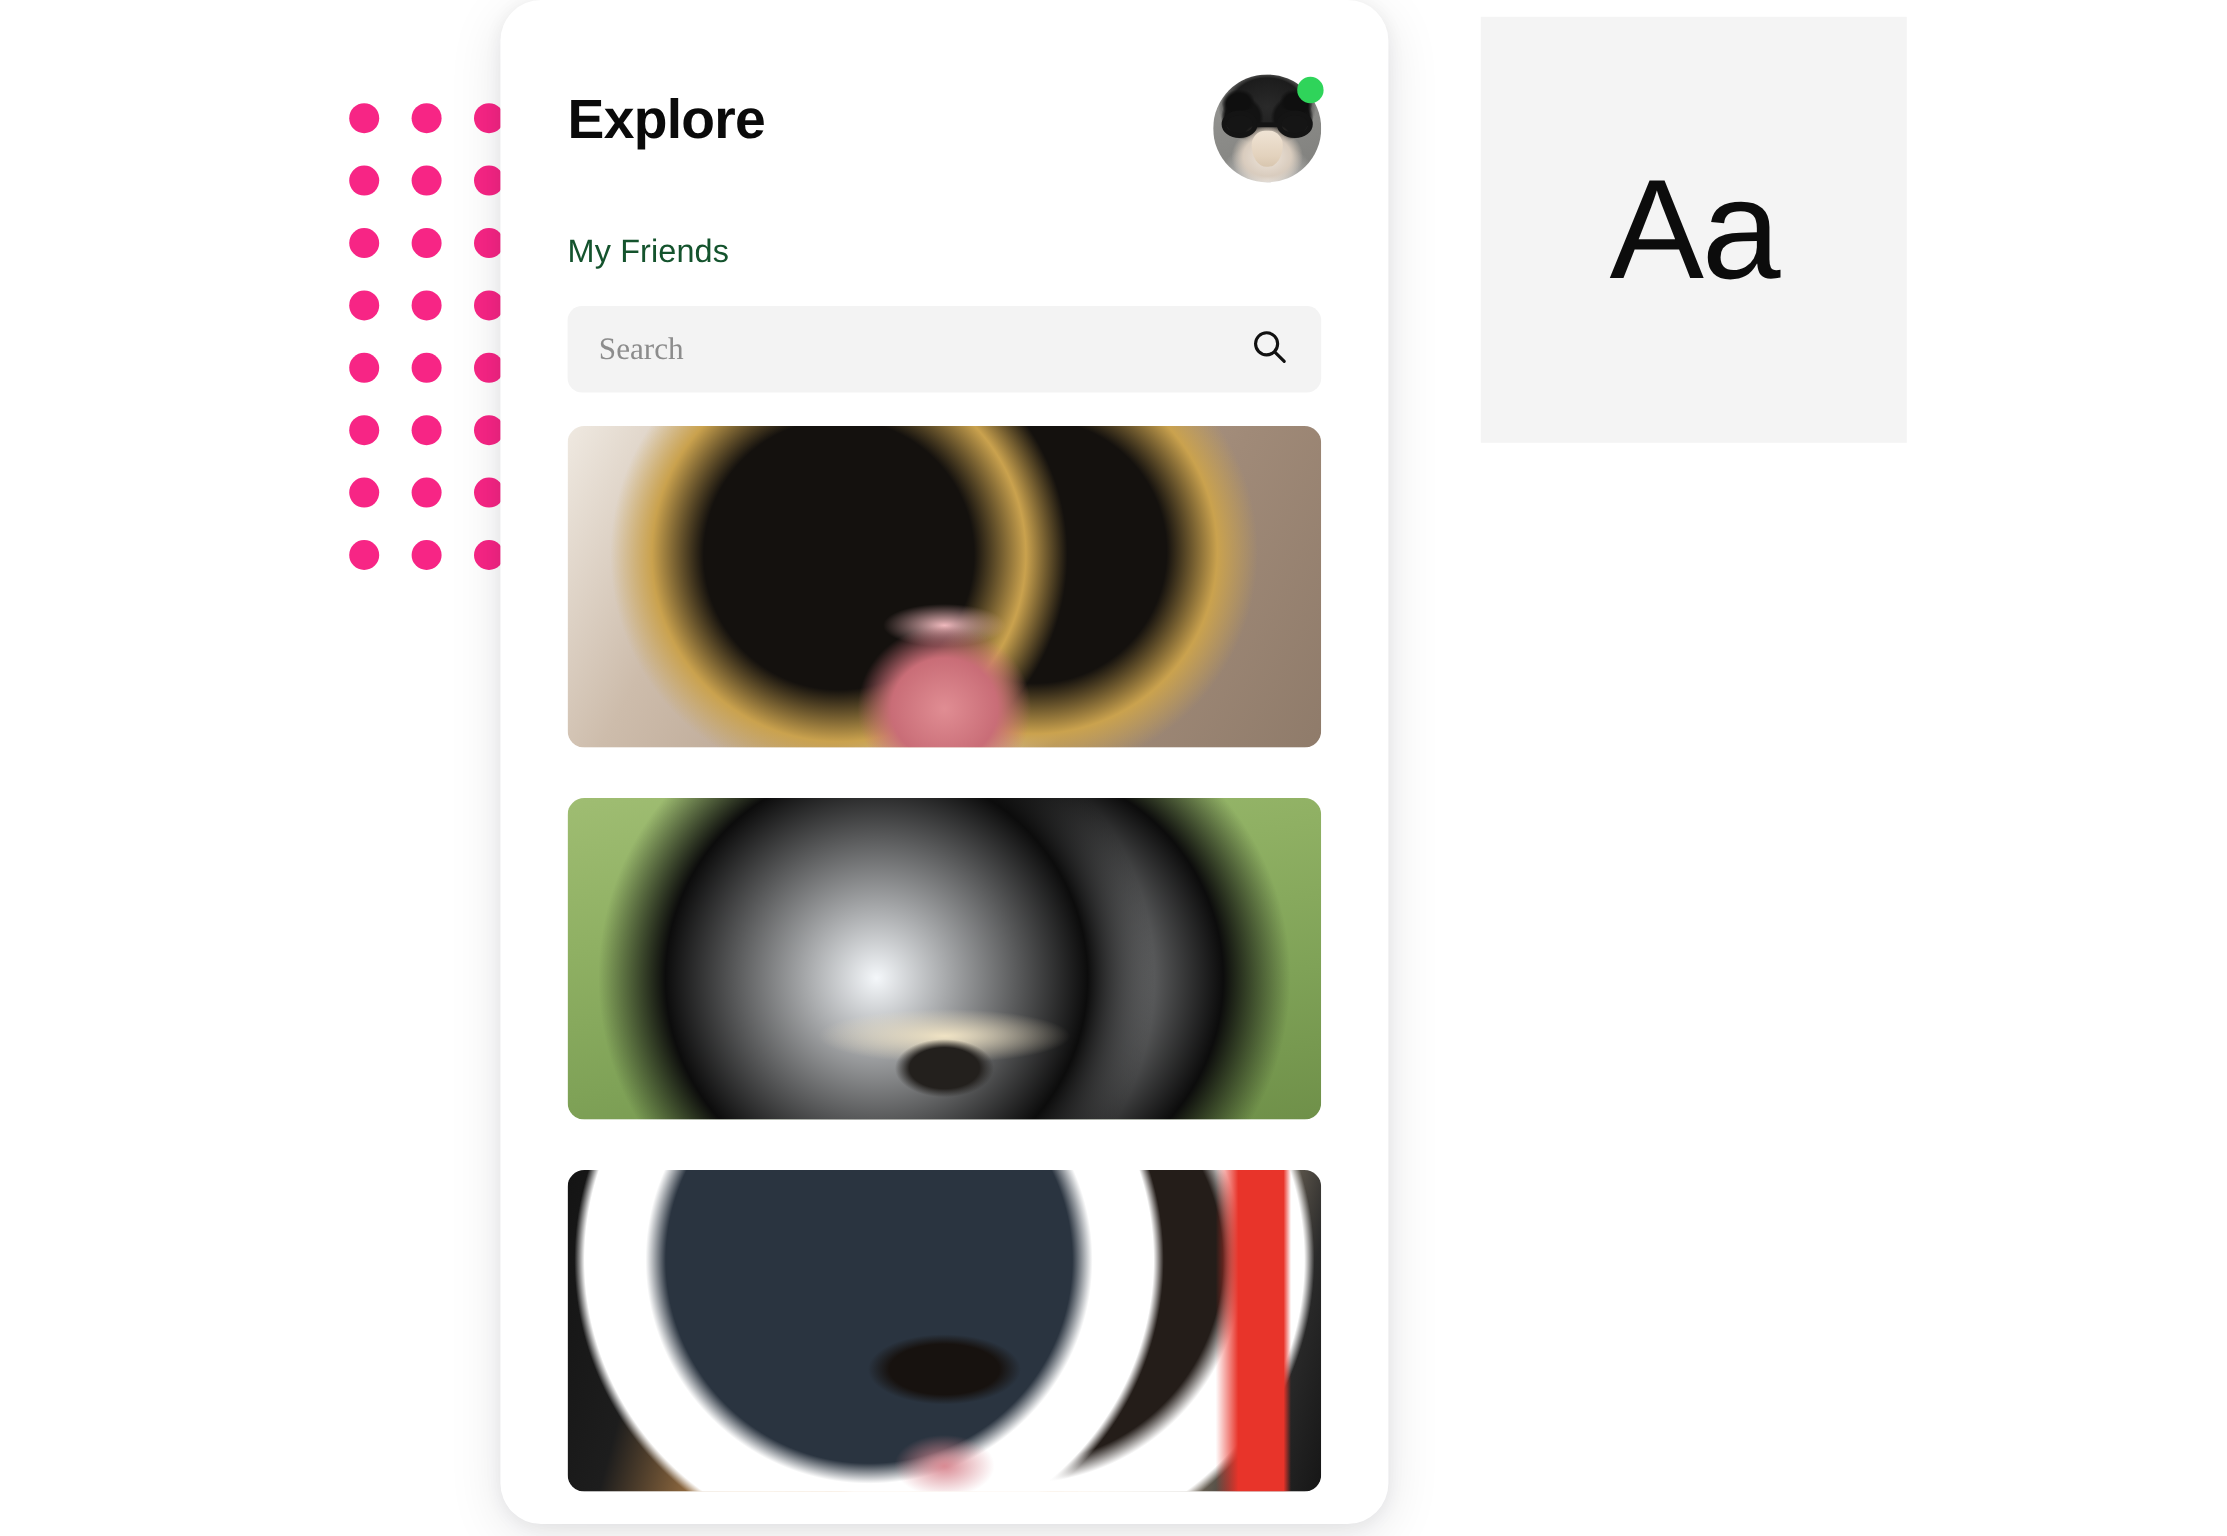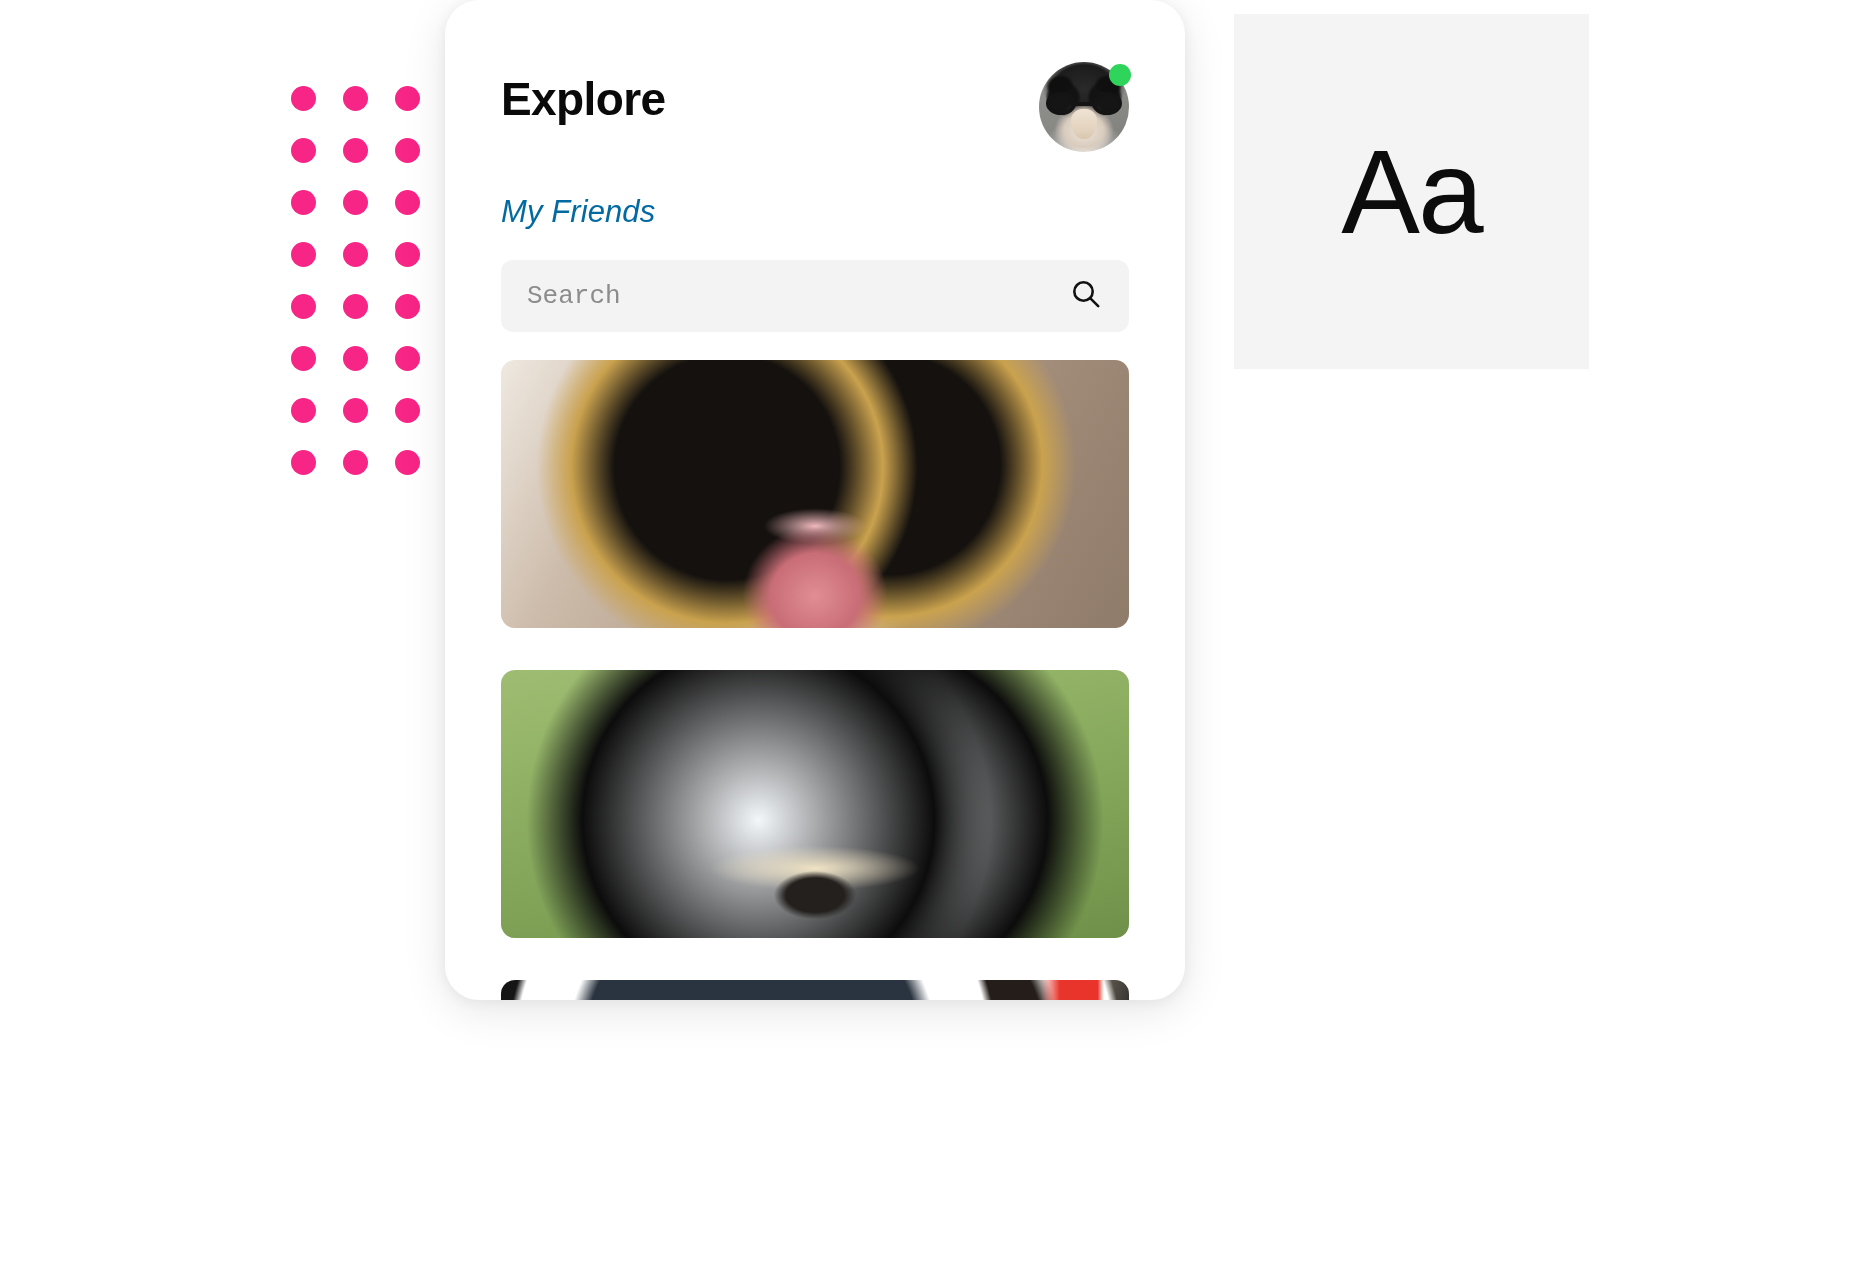--- a/index.html
+++ b/index.html
@@ -39,27 +39,26 @@
     border-radius: 50%;
     background: #F72585;
   }
 
   
   .phone {
     position: absolute;
     left: 417px;
     top: 0px;
     width: 740px;
-    height: 1000px;
+    height: 1270px;
     background: #ffffff;
     border-radius: 34px;
     box-shadow: 0 10px 44px rgba(17,17,26,0.10),
                 0 2px 14px rgba(17,17,26,0.06);
     overflow: hidden;
-    margin-left: 28px;
   }
 
   .phone-inner {
     position: relative;
     width: 100%;
     height: 100%;
     padding: 0 56px;
   }
 
   .topbar {
@@ -148,44 +147,43 @@
     right: -2px;
     top: 2px;
     width: 22px;
     height: 22px;
     border-radius: 50%;
     background: #2FD45A;
   }
 
   .subtitle {
     margin-top: 42px;
-    font-size: 31px;
+    font-size: 27px;
     font-weight: 400;
-    color: #0369a1;
+    color: #14532d;
     letter-spacing: 0.1px;
-    font-style: italic;
   }
 
   
   .search {
     margin-top: 30px;
     height: 72px;
     background: #f3f3f3;
     border-radius: 12px;
     display: flex;
     align-items: center;
     padding: 0 26px;
     gap: 12px;
   }
   .search-input {
     flex: 1 1 auto;
     border: 0;
     outline: 0;
     background: transparent;
-    font-family: Liberation Mono, monospace;
+    font-family: Liberation Serif, serif;
     font-size: 26px;
     color: #14532d;
     padding: 0;
   }
   .search-input::placeholder { color: #8c8c8c; opacity: 1; }
   .search-icon { flex: 0 0 auto; display: block; }
 
   
   .feed {
     margin-top: 28px;

